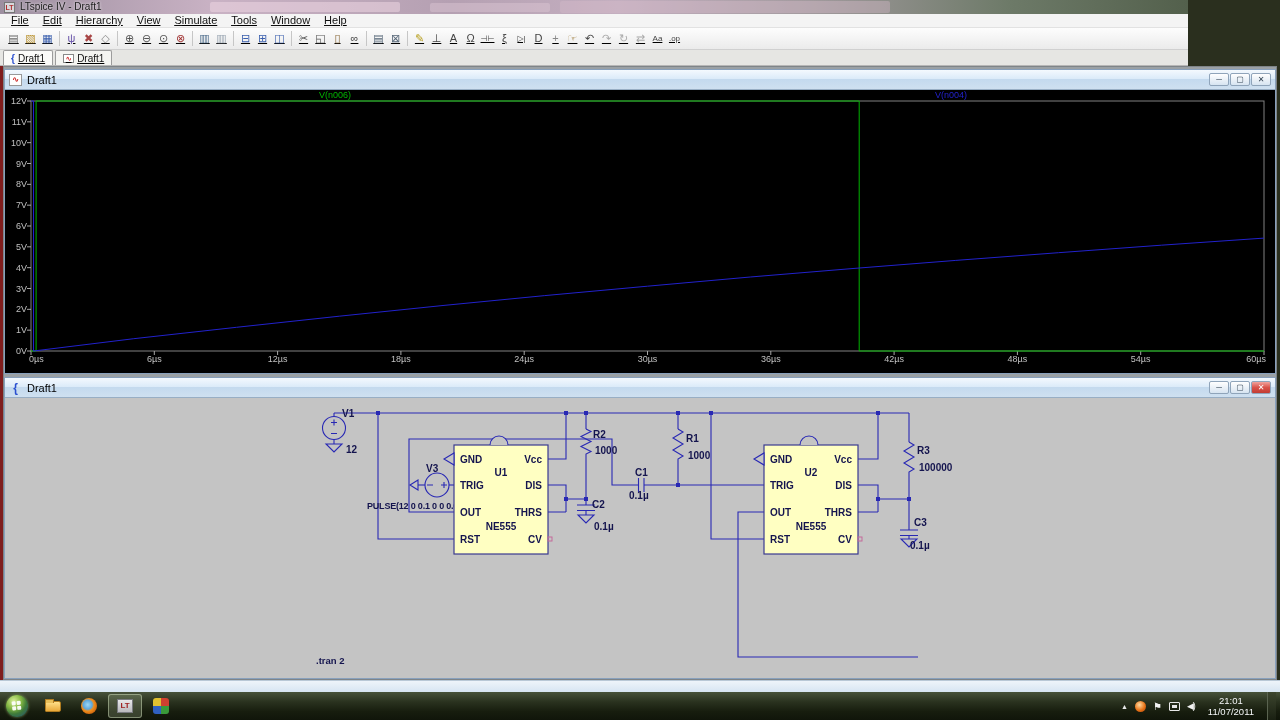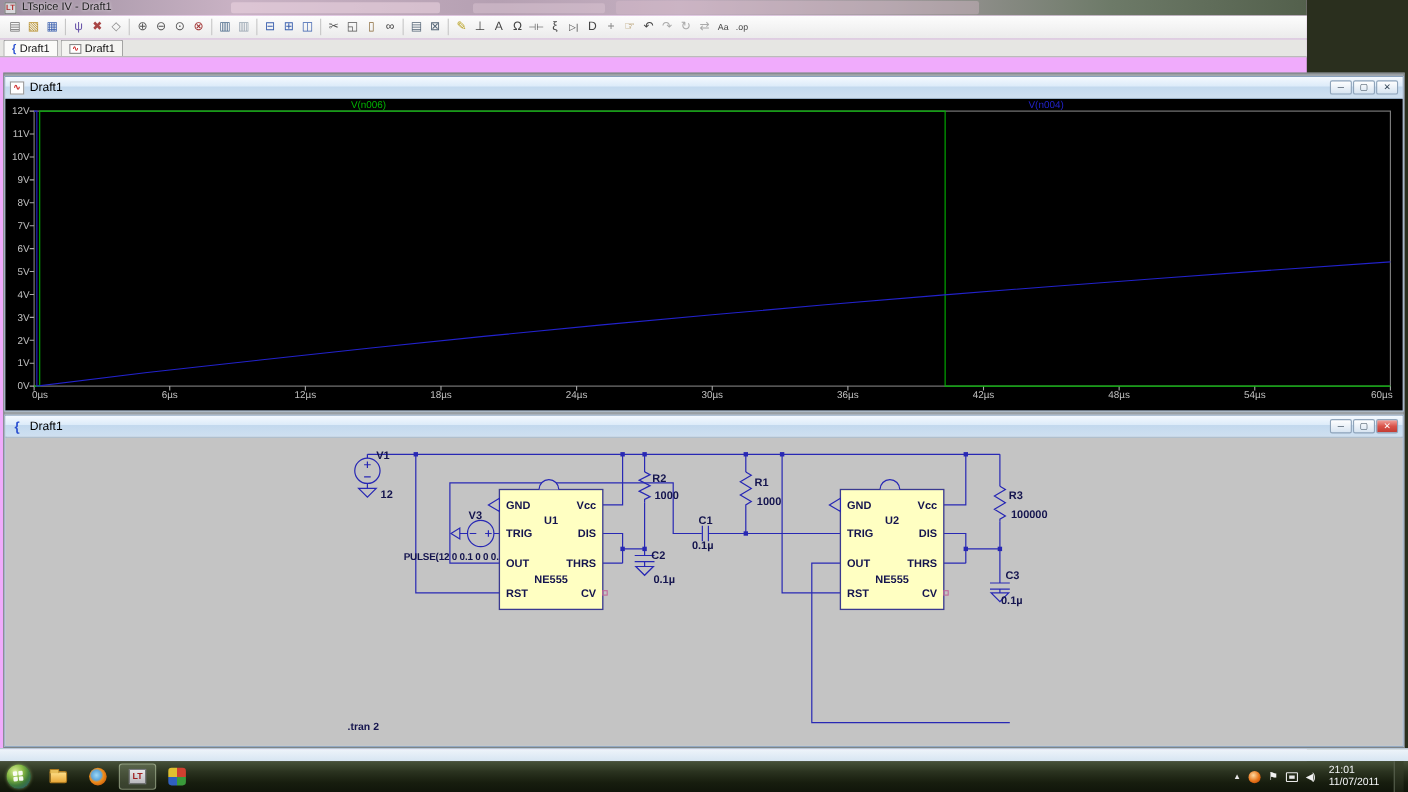--- a/index.html
+++ b/index.html
@@ -1,20 +1,20 @@
 <!DOCTYPE html>
 <html><head>
 <meta charset="utf-8">
 <style>
   * { margin:0; padding:0; box-sizing:border-box; }
   html,body { width:1280px; height:720px; overflow:hidden; background:#2a2f1e;
               font-family:"Liberation Sans", sans-serif; }
 
   
-  .app { position:absolute; top:0; left:0; width:1188px; height:692px; background:#f0abfc; }
+  .app { position:absolute; top:0; left:0; width:1188px; height:692px; background:#7f1d1d;text-decoration:underline; }
 
   .titlebar { position:relative; height:14px;
     background:linear-gradient(90deg,#9d8fa0 0%,#c9b2c4 18%,#b5a0b2 38%,#c4afc0 52%,#a29a9e 68%,#6d7a68 85%,#53604c 100%);
     overflow:hidden; }
   .glassblob { position:absolute; border-radius:2px; background:rgba(236,214,226,.55); }
   .titlebar .t1 { left:210px; top:2px; width:190px; height:10px; }
   .titlebar .t2 { left:430px; top:3px; width:120px; height:9px; background:rgba(222,200,212,.45); }
   .titlebar .t3 { left:560px; top:1px; width:330px; height:12px; background:rgba(214,188,202,.4); }
   .app-icon { position:absolute; left:4px; top:2px; width:11px; height:11px; background:#d8d8dc;
     border:1px solid #777; font:bold 7px "Liberation Sans",sans-serif; color:#b03030;
@@ -117,37 +117,47 @@
     color:#f2f2f2; }
   .tray-chevron { font-size:7px; color:#e8e8e8; }
   .tray-dot { width:11px; height:11px; border-radius:50%;
     background:radial-gradient(circle at 40% 35%, #ffd9a0, #e87418 55%, #a83c08); }
   .tray-flag { font-size:10px; }
   .tray-window { width:11px; height:9px; border:1px solid #e8e8e8; border-radius:1px;
     position:relative; }
   .tray-window:after { content:""; position:absolute; left:2px; top:2px; width:5px; height:3px;
     background:#e8e8e8; }
   .tray-speaker { font-size:9px; letter-spacing:-1px; }
-  .clock { text-align:left; font-size:9.5px; line-height:11px; color:#f4f6f8; padding:0 6px; }
+  .clock { text-align:center; font-size:9.5px; line-height:11px; color:#f4f6f8; padding:0 6px; }
   .show-desktop { width:9px; height:28px; border-left:1px solid #5a6350;
     background:linear-gradient(#3d462f,#1a2012); }
 </style>
 </head>
 <body>
 
 <div class="app">
 
   <div class="titlebar">
     <div class="glassblob t1"></div>
     <div class="glassblob t2"></div>
     <div class="glassblob t3"></div>
     <div class="app-icon">LT</div>
     <div class="title-text">LTspice IV - Draft1</div>
   </div>
 
+  <div class="menubar" id="menubar">
+      <span class="menu-item"><u>F</u>ile</span>
+      <span class="menu-item"><u>E</u>dit</span>
+      <span class="menu-item"><u>H</u>ierarchy</span>
+      <span class="menu-item"><u>V</u>iew</span>
+      <span class="menu-item"><u>S</u>imulate</span>
+      <span class="menu-item"><u>T</u>ools</span>
+      <span class="menu-item"><u>W</u>indow</span>
+      <span class="menu-item"><u>H</u>elp</span>
+    </div>
 
   <div class="toolbar" id="toolbar">
       <span class="tbtn" style="color: rgb(109, 109, 109);">▤</span>
       <span class="tbtn" style="color: rgb(184, 144, 44);">▧</span>
       <span class="tbtn" style="color: rgb(58, 95, 174);">▦</span>
       <span class="tsep"></span>
       <span class="tbtn" style="color: rgb(106, 85, 170);">ψ</span>
       <span class="tbtn" style="color: rgb(168, 69, 69);">✖</span>
       <span class="tbtn" style="color: rgb(138, 138, 138);">◇</span>
       <span class="tsep"></span>

